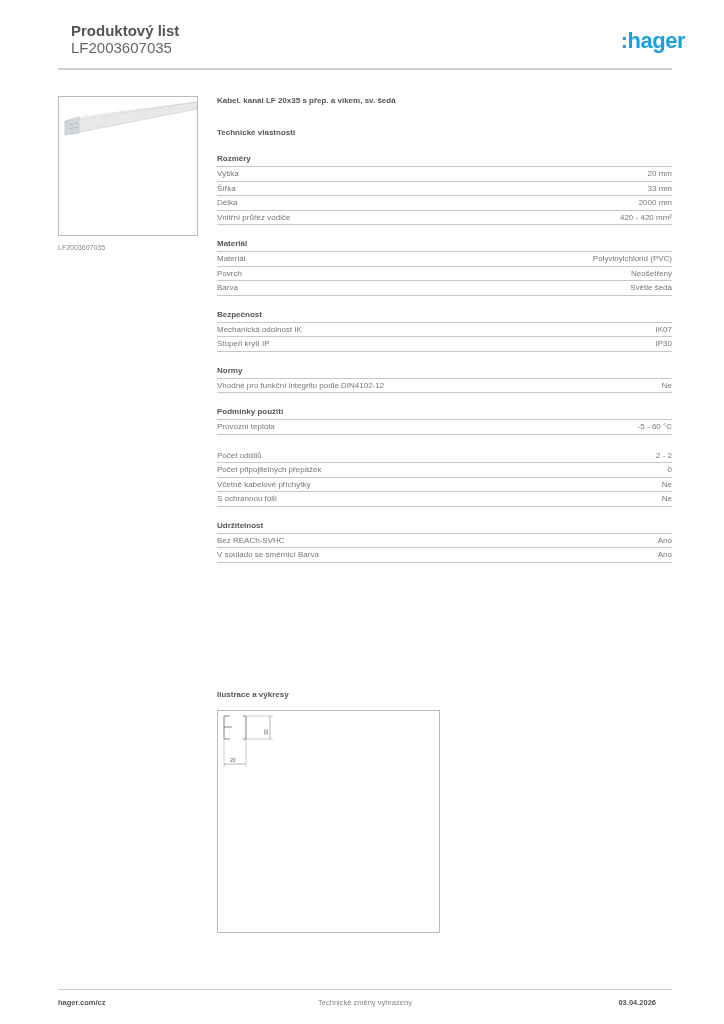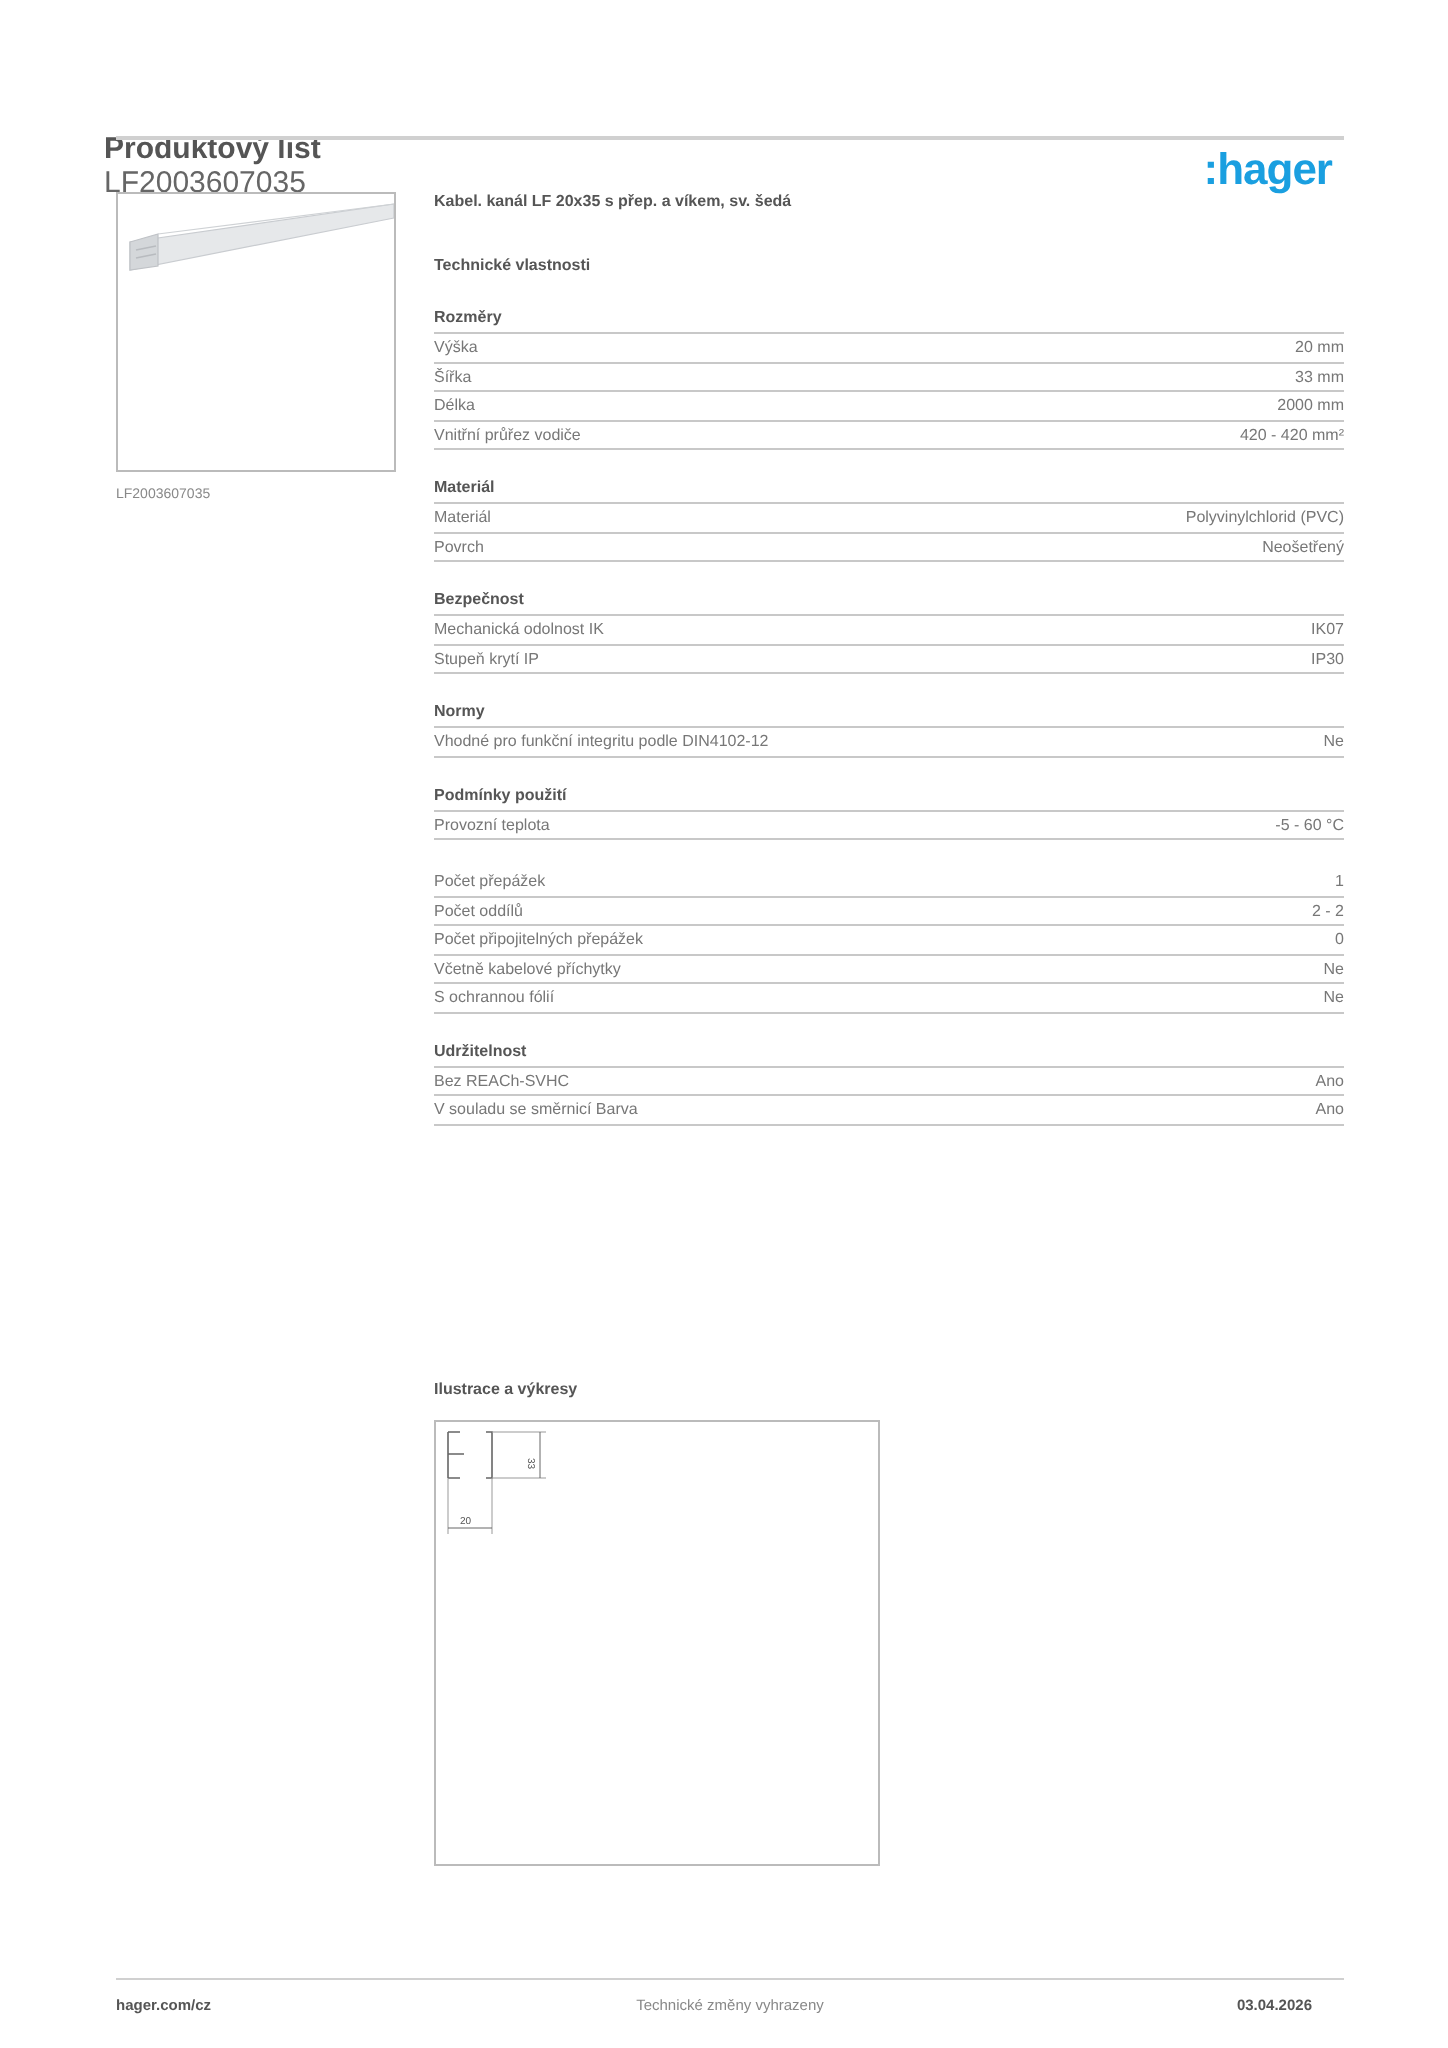--- a/index.html
+++ b/index.html
@@ -1,18 +1,18 @@
 <!DOCTYPE html>
 <html><head>
 <meta charset="utf-8">
 <style>
   html, body { margin: 0; padding: 0; background: #ffffff; }
   body { width: 724px; height: 1024px; position: relative; overflow: hidden;
          font-family: "Liberation Sans", sans-serif; color: #555; }
-  .header { position: absolute; left: 52px; top: 22px; width: 614px; margin-top: 44px; }
+  .header { position: absolute; left: 71px; top: 22px; width: 614px; }
   .doc-title { font-size: 15px; font-weight: bold; color: #555; line-height: 17px; }
   .doc-code { font-size: 15px; color: #666; line-height: 17px; }
   .logo { position: absolute; right: 0; top: 6px; font-size: 22px; font-weight: bold;
           color: #1a9fe0; letter-spacing: -0.5px; }
   .header-rule { position: absolute; left: 58px; top: 68px; width: 614px; height: 2px; background: #d0d0d0; }
 
   .product-image { position: absolute; left: 58px; top: 96px; width: 140px; height: 140px;
                    border: 1px solid #bbb; box-sizing: border-box; background: #fff; }
   .image-caption { position: absolute; left: 58px; top: 244px; font-size: 7px; color: #888; }
 
@@ -83,20 +83,24 @@
       <div class="section">
         <div class="section-title">Materiál</div>
         <div class="row">
           <span>Materiál</span>
           <span class="val">Polyvinylchlorid (PVC)</span>
         </div>
         <div class="row">
           <span>Povrch</span>
           <span class="val">Neošetřený</span>
         </div>
+        <div class="row">
+          <span>Barva</span>
+          <span class="val">Světle šedá</span>
+        </div>
       </div>
       <div class="section">
         <div class="section-title">Bezpečnost</div>
         <div class="row">
           <span>Mechanická odolnost IK</span>
           <span class="val">IK07</span>
         </div>
         <div class="row">
           <span>Stupeň krytí IP</span>
           <span class="val">IP30</span>
@@ -110,24 +114,20 @@
         </div>
       </div>
       <div class="section">
         <div class="section-title">Podmínky použití</div>
         <div class="row">
           <span>Provozní teplota</span>
           <span class="val">-5 - 60 °C</span>
         </div>
       </div>
       <div class="section">
-        <div class="row">
-          <span>Počet přepážek</span>
-          <span class="val">1</span>
-        </div>
         <div class="row">
           <span>Počet oddílů</span>
           <span class="val">2 - 2</span>
         </div>
         <div class="row">
           <span>Počet připojitelných přepážek</span>
           <span class="val">0</span>
         </div>
         <div class="row">
           <span>Včetně kabelové příchytky</span>

